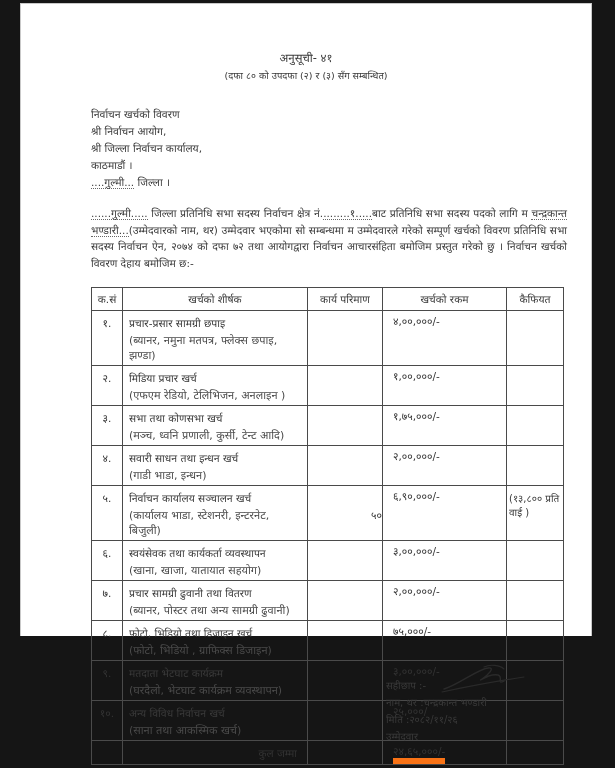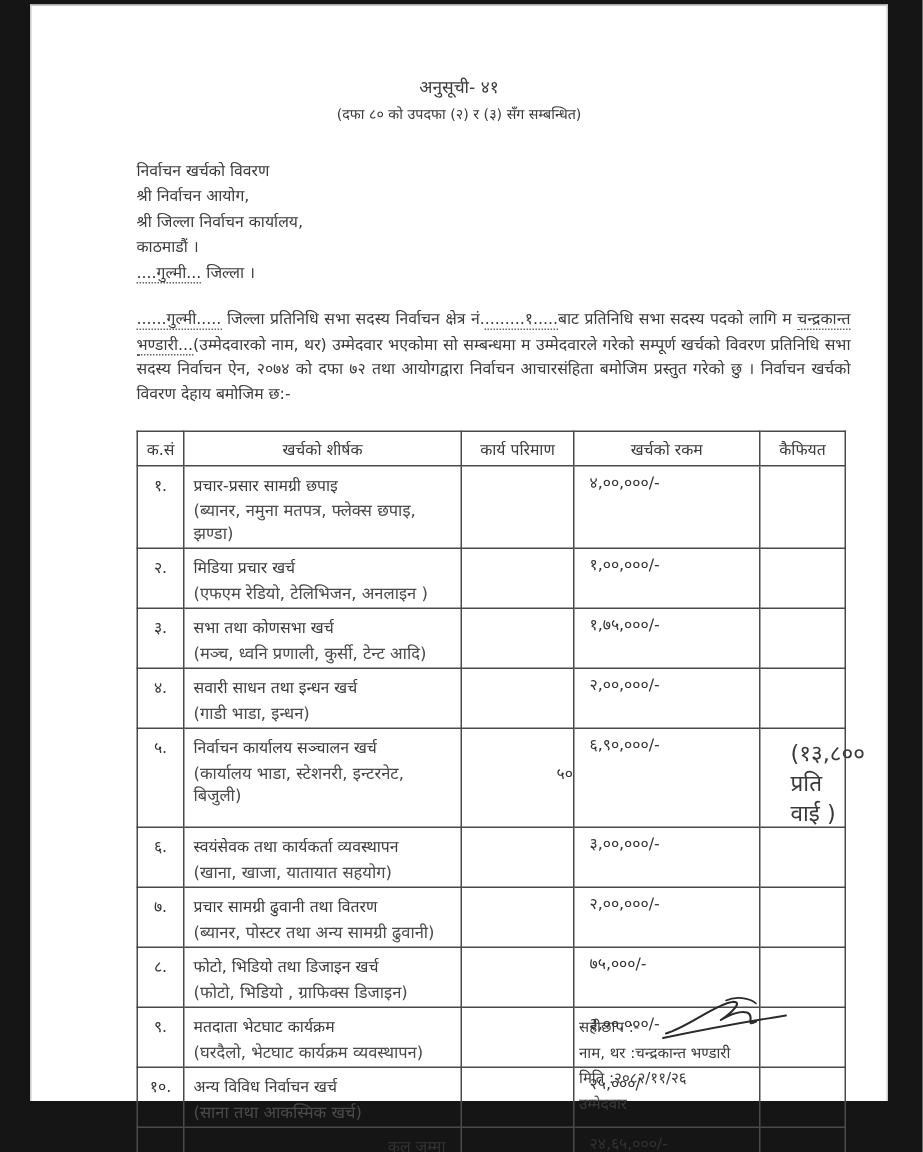--- a/index.html
+++ b/index.html
@@ -10,21 +10,21 @@
     color: #333;
     position: relative;
     overflow: hidden;
   }
   .side-bar { position: absolute; top: 0; bottom: 0; background: #151515; }
   .side-bar.left { left: 0; width: 20px; }
   .side-bar.right { right: 0; width: 23px; }
   .paper {
     position: absolute;
     left: 20px; top: 3px;
-    width: 572px; height: 731px;
+    width: 572px; height: 633px;
     background: #ffffff;
     border: 1px solid #c9c9c9;
     border-bottom: none;
   }
   .annex-head { text-align: center; margin-top: 46px; }
   .annex-title { font-size: 11.5px; color: #3a3a3a; }
   .annex-subtitle { font-size: 9.5px; color: #3a3a3a; margin-top: 4px; }
   .address-block { margin: 24px 0 0 70px; font-size: 10.5px; line-height: 17px; color: #3a3a3a; }
   .dotted-fill { border-bottom: 1px dotted #666; }
   .body-para {
@@ -50,21 +50,21 @@
   .col-title { width: 185px; }
   .col-qty { width: 75px; }
   .col-amount { width: 124px; }
   .col-remarks { width: 57px; }
   td.sn { text-align: center; font-size: 10.5px; padding-top: 5px; }
   td.title-cell { padding: 5px 4px 3px 6px; }
   .item-title { font-size: 10.5px; color: #3a3a3a; }
   .item-subtitle { font-size: 11px; color: #4a4a4a; margin-top: 2px; }
   td.qty { text-align: right; font-size: 10.5px; padding-top: 22px; }
   td.amount { font-size: 10.5px; padding: 3px 2px 0 10px; }
-  td.remarks { font-size: 15px; padding: 5px 2px 0 20px; color: #3a3a3a; }
+  td.remarks { font-size: 10px; padding: 5px 2px 0 2px; color: #3a3a3a; }
   tr.data-row td { height: 31px; }
   tr.total-row td { height: 24px; }
   td.total-label-cell { text-align: right; padding: 5px 10px 0 0; font-size: 10.5px; font-weight: normal; }
   .total-amount { border-bottom: 6px solid #f97316; padding-bottom: 1px; }
   .signature-block { position: absolute; left: 365px; top: 673px; font-size: 10px; line-height: 17px; color: #3a3a3a; }
   .sig-row { position: relative; }
   .signature-scribble { position: absolute; left: 52px; top: -14px; }
 </style>
 </head>
 <body>

